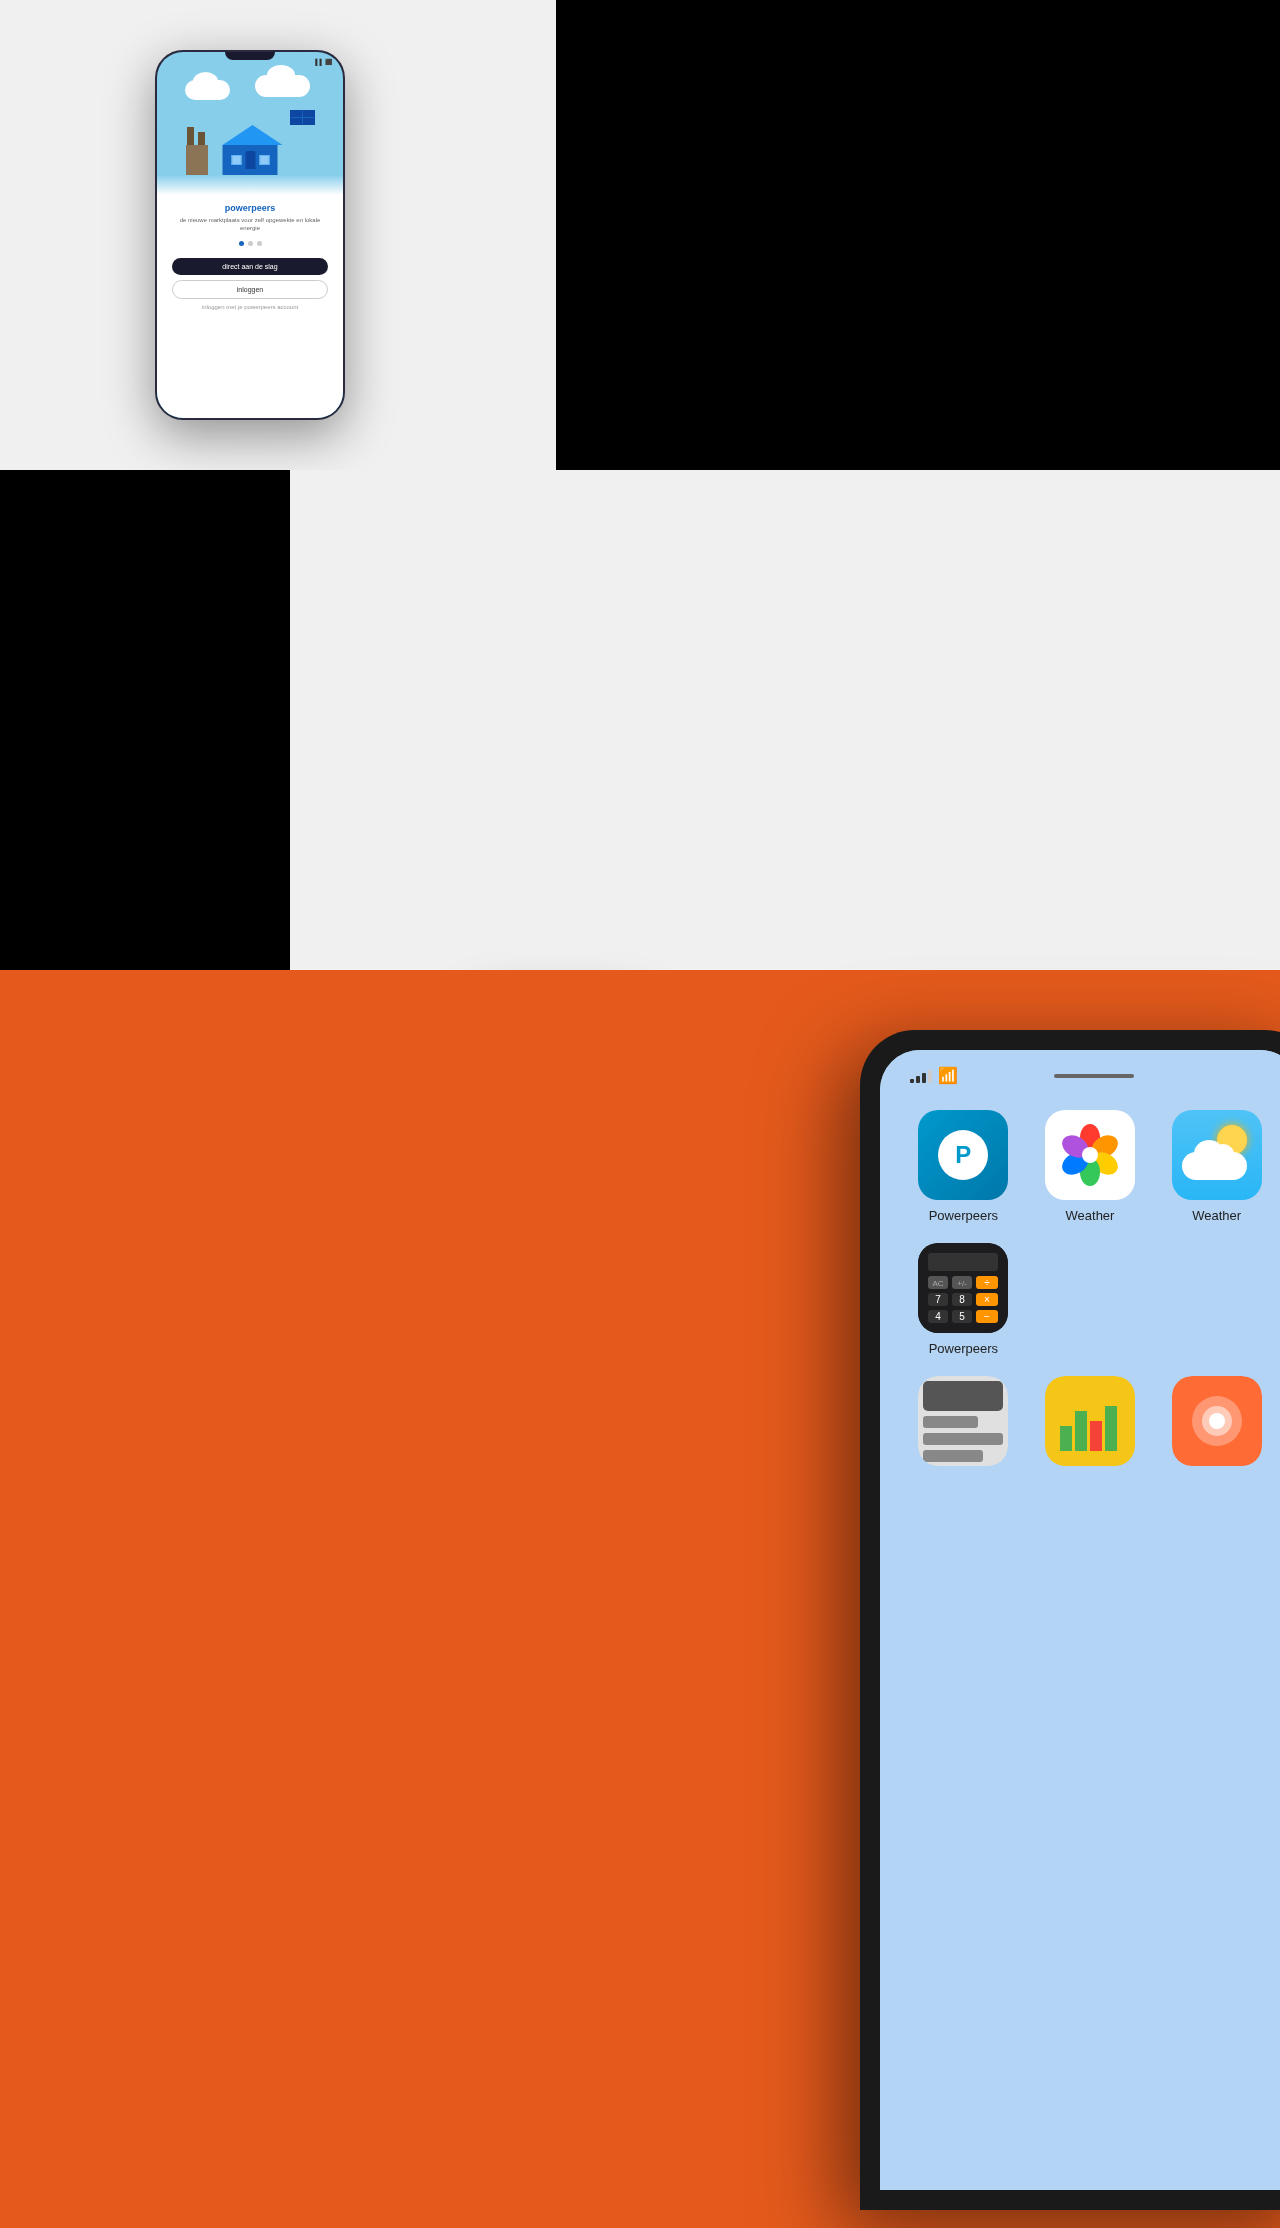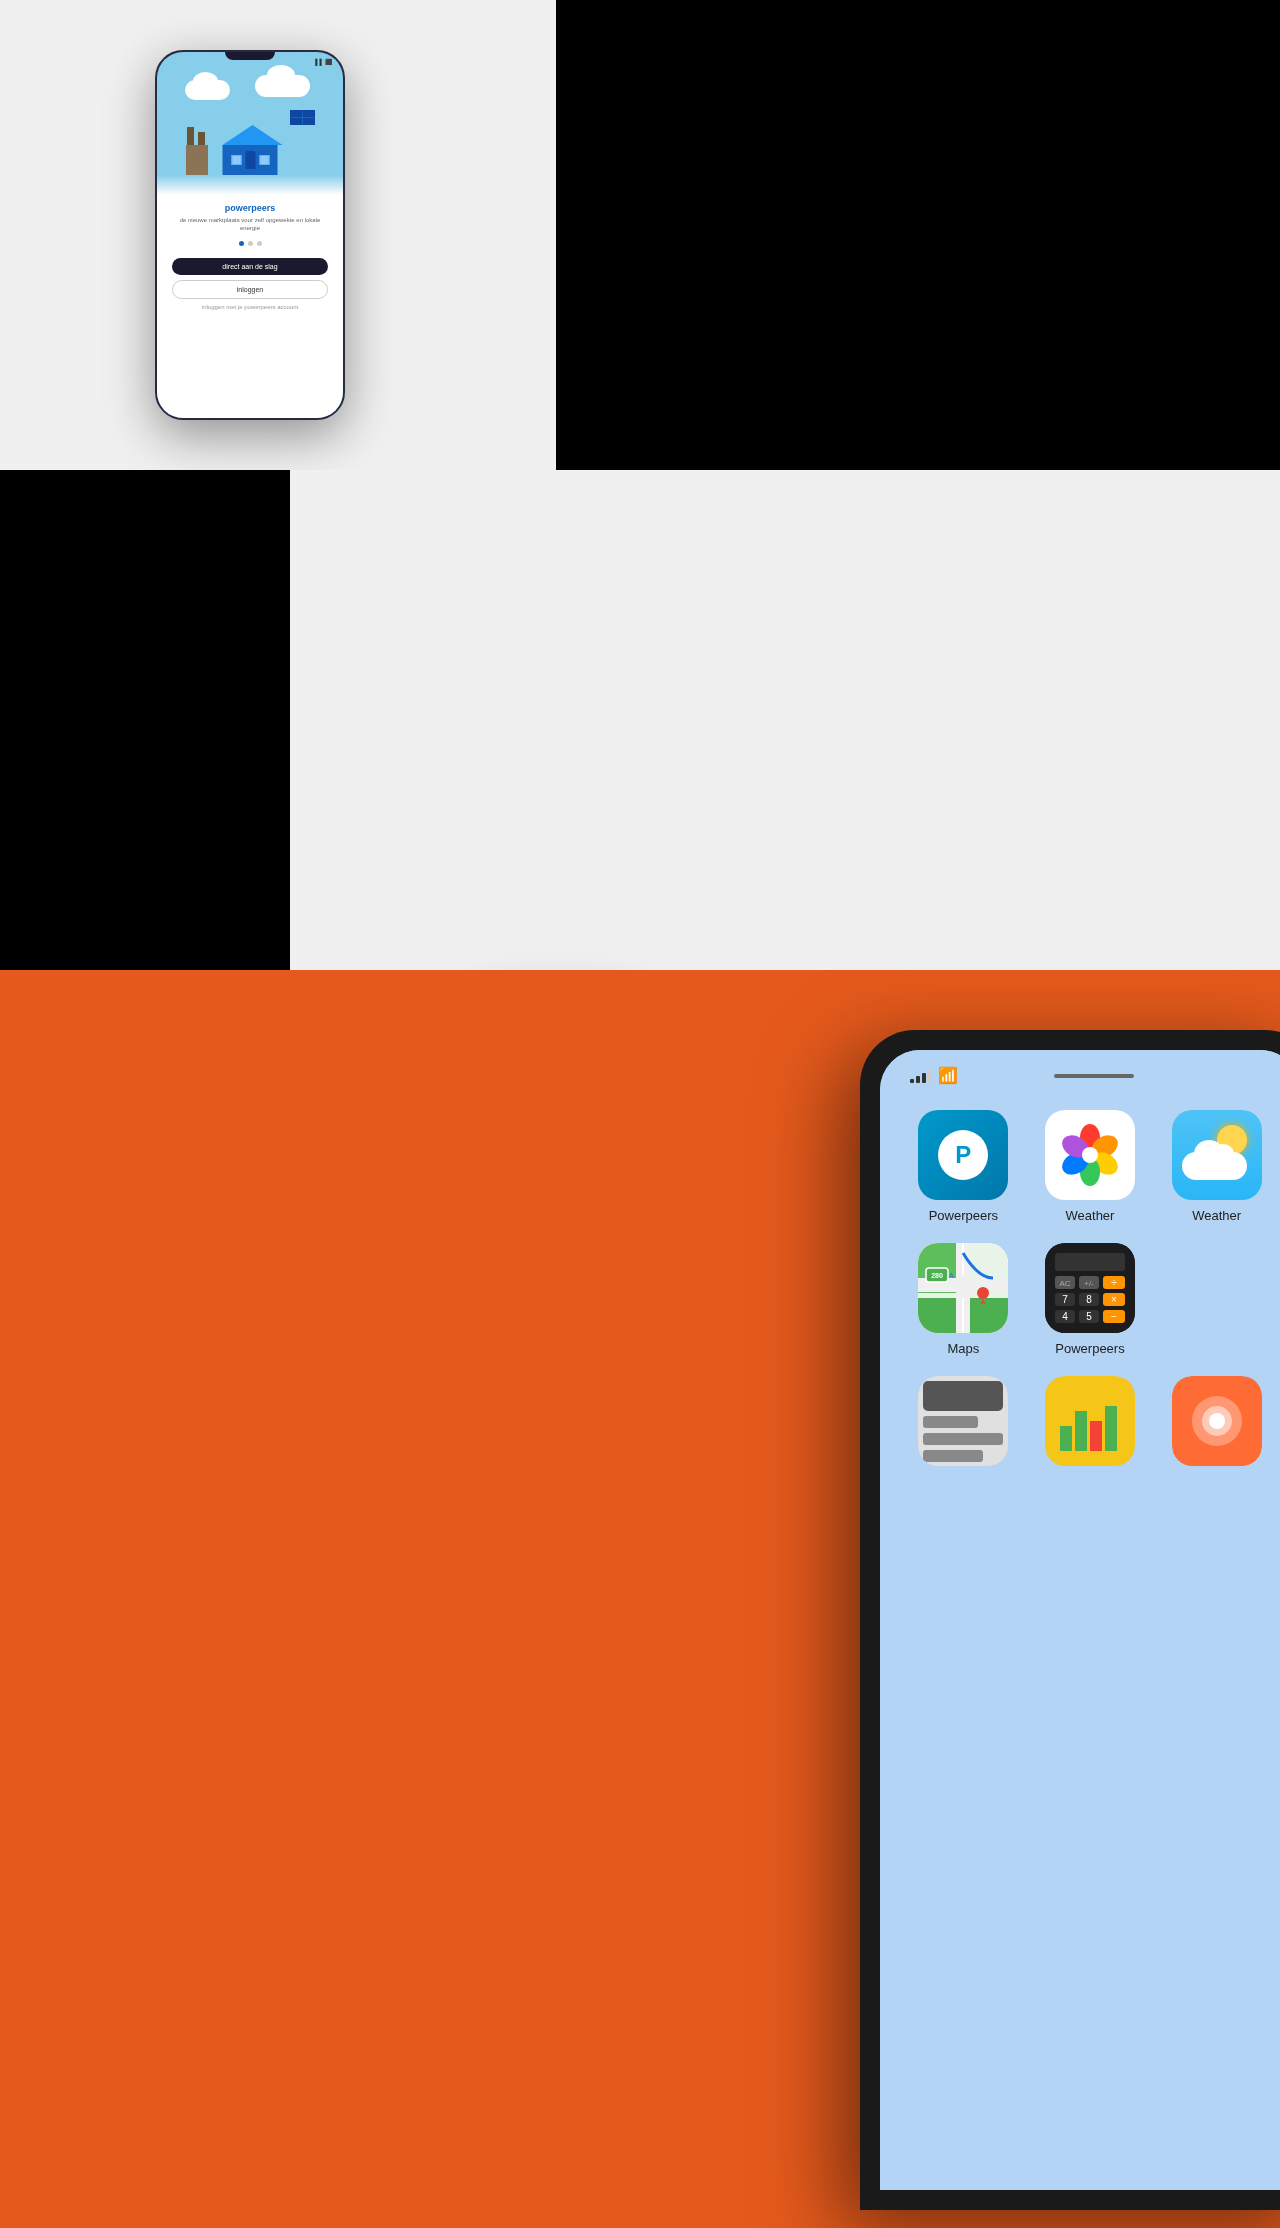--- a/index.html
+++ b/index.html
@@ -887,48 +887,20 @@
           </div>
 
           <div class="app-item">
             <div class="app-icon icon-weather">
               <div class="weather-sun"></div>
               <div class="weather-cloud-main"></div>
             </div>
             <span class="app-label">Weather</span>
           </div>
 
-          <div class="app-item">
-            <div class="app-icon icon-maps" style="background:white;padding:0;overflow:hidden;">
-              <svg width="90" height="90" viewBox="0 0 90 90">
-
-                <rect width="90" height="90" fill="#e8f4e8"></rect>
-
-                <rect x="0" y="0" width="45" height="50" fill="#5CBF5C"></rect>
-                <rect x="0" y="55" width="90" height="35" fill="#4CAF50"></rect>
-
-                <rect x="38" y="0" width="14" height="90" fill="#f0f0f0"></rect>
-                <rect x="0" y="35" width="90" height="14" fill="#f0f0f0"></rect>
-
-                <rect x="44" y="0" width="2" height="32" fill="white" stroke="none"></rect>
-                <rect x="44" y="55" width="2" height="35" fill="white"></rect>
-
-                <path d="M 45 10 Q 60 35 75 35" stroke="#1a73e8" stroke-width="3" fill="none"></path>
-
-                <rect x="8" y="25" width="22" height="14" fill="#4CAF50" rx="3"></rect>
-                <rect x="8" y="25" width="22" height="14" fill="none" stroke="white" stroke-width="1.5" rx="3"></rect>
-                <text x="19" y="35" text-anchor="middle" font-size="7" font-weight="bold" fill="white">280</text>
-                <text x="31" y="35" font-size="7" fill="#1a73e8">A</text>
-
-                <circle cx="65" cy="50" r="6" fill="#EA4335"></circle>
-                <path d="M65 56 L62 62 L65 60 L68 62 Z" fill="#EA4335"></path>
-              </svg>
-            </div>
-            <span class="app-label">Maps</span>
-          </div>
 
 
           <div class="app-item">
             <div class="app-icon icon-calculator">
               <svg width="90" height="90" viewBox="0 0 90 90">
                 <rect width="90" height="90" fill="#1c1c1e" rx="20"></rect>
 
                 <rect x="10" y="10" width="70" height="18" fill="#333" rx="3"></rect>
 
                 <rect x="10" y="33" width="20" height="13" fill="#555" rx="3"></rect>

